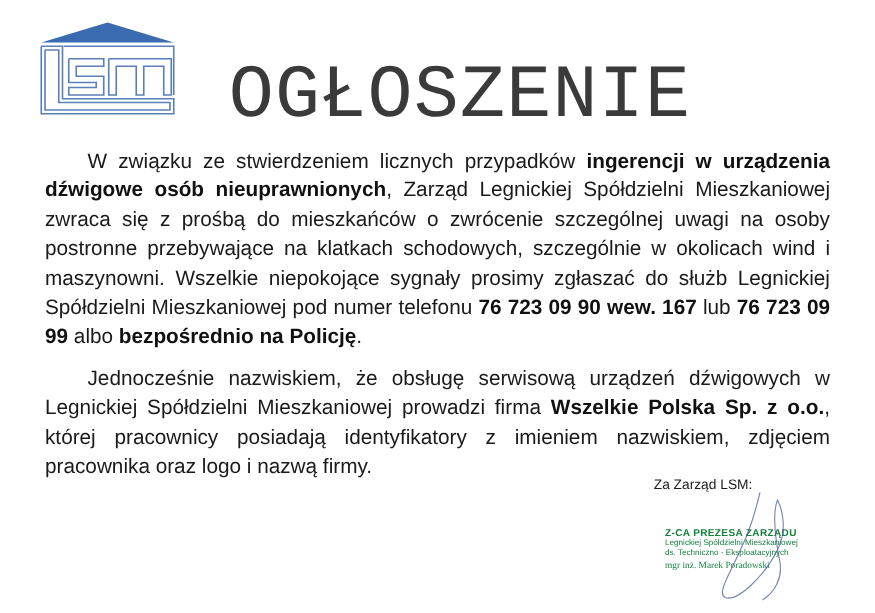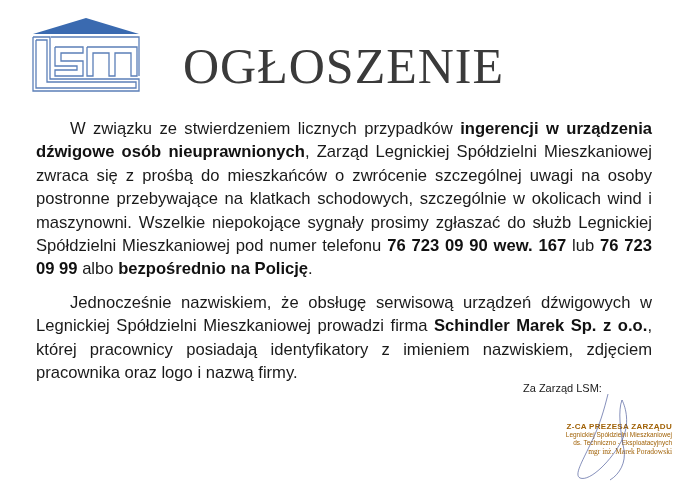--- a/index.html
+++ b/index.html
@@ -1,23 +1,23 @@
 <!DOCTYPE html>
 <html><head>
 <meta charset="utf-8">
 <style>
   html, body { margin:0; padding:0; background:#ffffff; }
   body { width:700px; height:490px; position:relative; overflow:hidden; font-family:"Liberation Sans", sans-serif; color:#1a1a1a; }
   .logo { position:absolute; left:31px; top:17px; width:110px; height:76px; }
-  .title { position:absolute; left:183px; top:36px; font-family:Liberation Serif, serif; font-size:50px; letter-spacing:1px; color:#3a3a3a; line-height:60px; white-space:nowrap; }
+  .title { position:absolute; left:183px; top:48px; font-family:Liberation Mono, monospace; font-size:60px; letter-spacing:1px; color:#3a3a3a; line-height:60px; white-space:nowrap; }
   .body { position:absolute; left:36px; top:117px; width:632px; font-size:16.6px; line-height:23.4px; text-align:justify; }
-  .body p { margin:0 16px 10px 0; text-indent:34px; }
+  .body p { margin:0 4px 10px 0; text-indent:34px; }
   .body b { font-weight:bold; color:#111; }
   .sign { position:absolute; left:523px; top:382px; font-size:11px; color:#1a1a1a; }
-  .stamp { position:absolute; left:532px; top:422px; width:140px; text-align:right; color:#a16207; }
+  .stamp { position:absolute; left:532px; top:422px; width:140px; text-align:left; color:#15803d; }
   .stamp .s1 { font-size:8px; font-weight:bold; letter-spacing:0.3px; }
   .stamp .s2, .stamp .s3 { font-size:6.5px; line-height:8px; }
   .stamp .s4 { font-family:"Liberation Serif", serif; font-size:7.5px; margin-top:0; }
   .scribble { position:absolute; left:560px; top:390px; width:110px; height:95px; }
 </style>
 </head>
 <body>
 
 <svg class="logo" viewBox="0 0 110 76">
   <polygon points="2,17 55,1 108,17" fill="#3a6ab0"></polygon>
@@ -30,21 +30,21 @@
 
     <polyline points="56,30 106,30 106,59 100,59 100,36 84,36 84,59 78,59 78,36 62,36 62,59 56,59 56,30"></polyline>
     <polyline points="20,20 108,20 108,59"></polyline>
   </g>
 </svg>
 
 <div class="title">OGŁOSZENIE</div>
 
 <div class="body">
   <p><span>W związku ze stwierdzeniem licznych przypadków </span><b>ingerencji w urządzenia dźwigowe osób nieuprawnionych</b><span>, Zarząd Legnickiej Spółdzielni Mieszkaniowej zwraca się z prośbą do mieszkańców o zwrócenie szczególnej uwagi na osoby postronne przebywające na klatkach schodowych, szczególnie w okolicach wind i maszynowni. Wszelkie niepokojące sygnały prosimy zgłaszać do służb Legnickiej Spółdzielni Mieszkaniowej pod numer telefonu </span><b>76 723 09 90 wew. 167</b><span> lub </span><b>76 723 09 99</b><span> albo </span><b>bezpośrednio na Policję</b><span>.</span></p>
-  <p><span>Jednocześnie nazwiskiem, że obsługę serwisową urządzeń dźwigowych w Legnickiej Spółdzielni Mieszkaniowej prowadzi firma </span><b>Schindler Marek Sp. z o.o.</b><span>, której pracownicy posiadają identyfikatory z imieniem nazwiskiem, zdjęciem pracownika oraz logo i nazwą firmy.</span></p>
+  <p><span>Jednocześnie nazwiskiem, że obsługę serwisową urządzeń dźwigowych w Legnickiej Spółdzielni Mieszkaniowej prowadzi firma </span><b>Wszelkie Polska Sp. z o.o.</b><span>, której pracownicy posiadają identyfikatory z imieniem nazwiskiem, zdjęciem pracownika oraz logo i nazwą firmy.</span></p>
 </div>
 
 <div class="sign">Za Zarząd LSM:</div>
 
 <div class="stamp">
   <div class="s1">Z-CA PREZESA ZARZĄDU</div>
   <div class="s2">Legnickiej Spółdzielni Mieszkaniowej</div>
   <div class="s3">ds. Techniczno - Eksploatacyjnych</div>
   <div class="s4">mgr inż. Marek Poradowski</div>
 </div>

